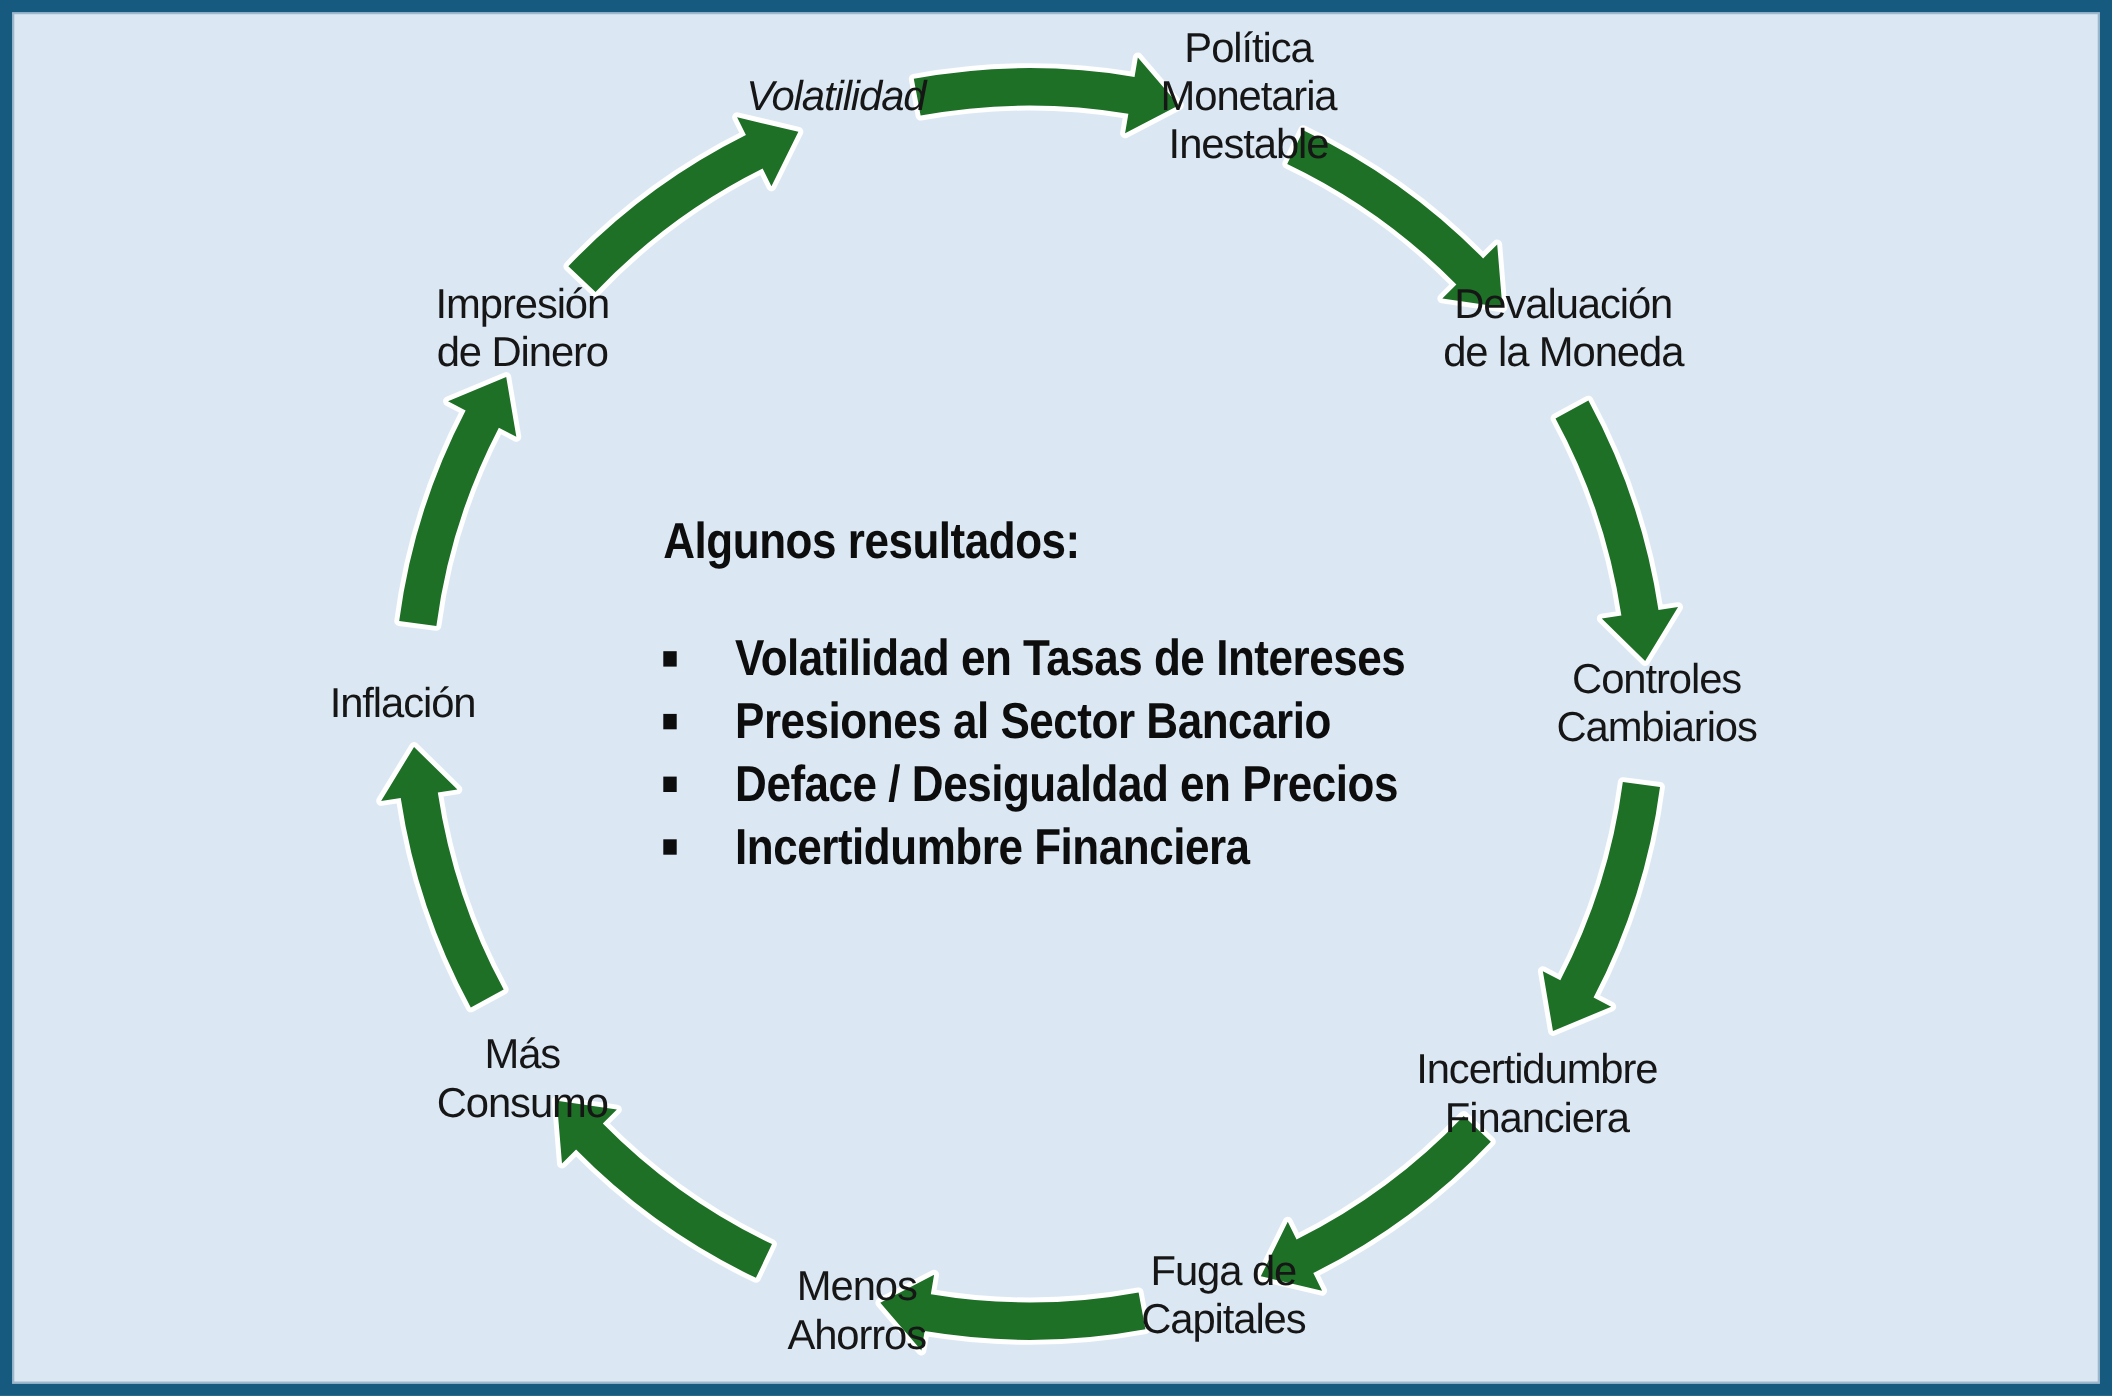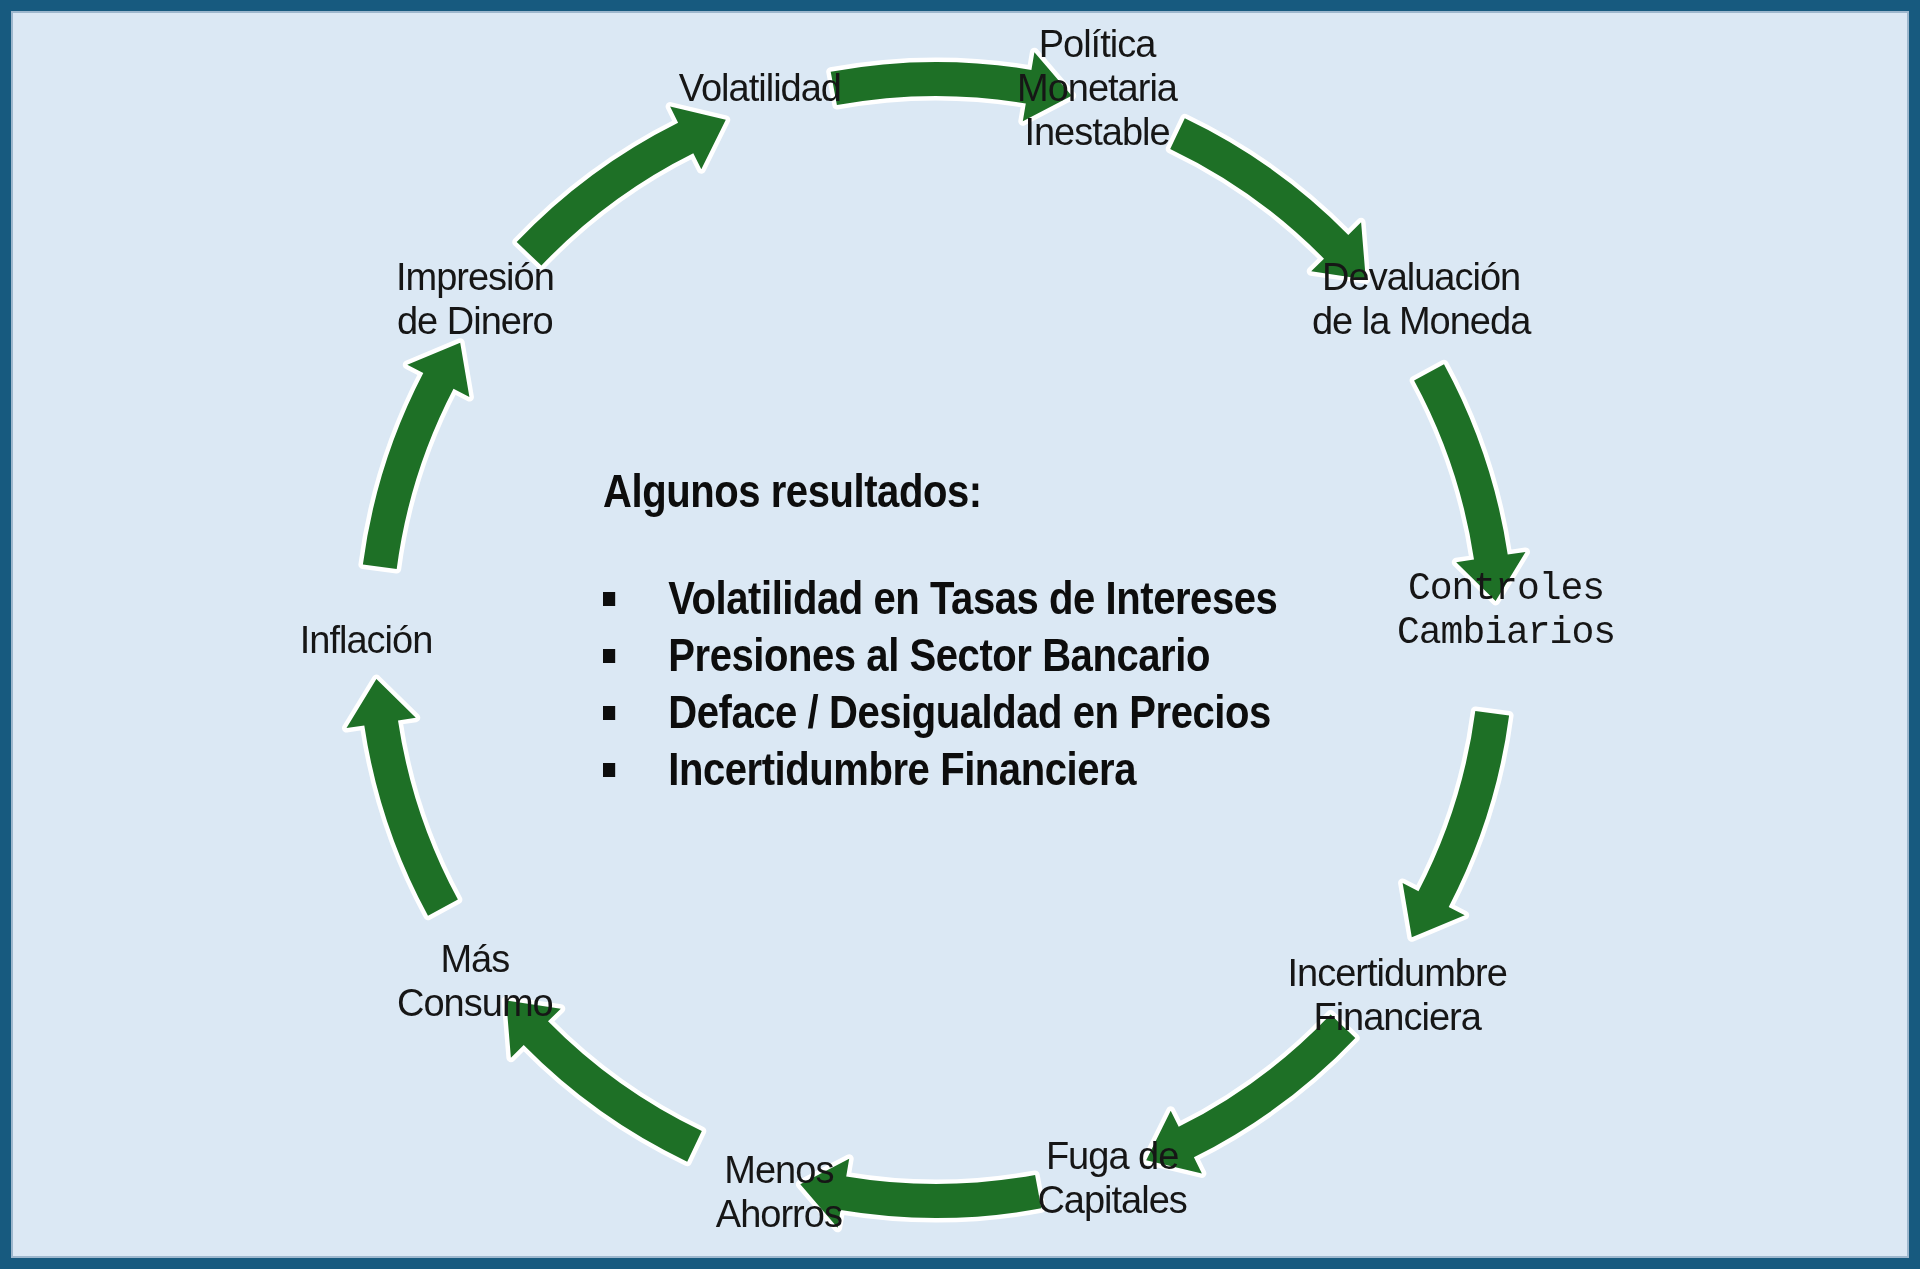--- a/index.html
+++ b/index.html
@@ -70,33 +70,33 @@
       <path d="M 1498.1 704.4 A 578 578 0 0 1 1437.7 895.9 L 1453.7 904.2 L 1400.8 926.3 L 1391.6 871.9 L 1407.5 880.2 A 544 544 0 0 0 1464.3 700.0 Z" fill="#1e7026" stroke="#ffffff" stroke-width="9" stroke-linejoin="round" paint-order="stroke"></path>
       <path d="M 1344.3 1026.9 A 578 578 0 0 1 1182.9 1146.3 L 1190.9 1162.4 L 1135.2 1149.2 L 1159.7 1099.7 L 1167.7 1115.8 A 544 544 0 0 0 1319.6 1003.5 Z" fill="#1e7026" stroke="#ffffff" stroke-width="9" stroke-linejoin="round" paint-order="stroke"></path>
       <path d="M 1030.3 1197.3 A 578 578 0 0 1 829.6 1199.1 L 826.6 1216.8 L 789.3 1173.3 L 838.2 1147.8 L 835.2 1165.5 A 544 544 0 0 0 1024.1 1163.9 Z" fill="#1e7026" stroke="#ffffff" stroke-width="9" stroke-linejoin="round" paint-order="stroke"></path>
       <path d="M 676.2 1150.7 A 578 578 0 0 1 512.7 1034.1 L 499.9 1046.7 L 495.2 989.6 L 549.8 997.7 L 537.0 1010.3 A 544 544 0 0 0 690.8 1120.0 Z" fill="#1e7026" stroke="#ffffff" stroke-width="9" stroke-linejoin="round" paint-order="stroke"></path>
       <path d="M 417.0 904.8 A 578 578 0 0 1 353.3 714.4 L 335.5 717.1 L 365.4 668.1 L 404.8 706.7 L 387.0 709.4 A 544 544 0 0 0 446.9 888.6 Z" fill="#1e7026" stroke="#ffffff" stroke-width="9" stroke-linejoin="round" paint-order="stroke"></path>
       <path d="M 351.9 553.6 A 578 578 0 0 1 412.3 362.1 L 396.3 353.8 L 449.2 331.7 L 458.4 386.1 L 442.5 377.8 A 544 544 0 0 0 385.7 558.0 Z" fill="#1e7026" stroke="#ffffff" stroke-width="9" stroke-linejoin="round" paint-order="stroke"></path>
       <path d="M 505.7 231.1 A 578 578 0 0 1 667.1 111.7 L 659.1 95.6 L 714.8 108.8 L 690.3 158.3 L 682.3 142.2 A 544 544 0 0 0 530.4 254.5 Z" fill="#1e7026" stroke="#ffffff" stroke-width="9" stroke-linejoin="round" paint-order="stroke"></path>
     </svg>
 
   <div id="nodes-layer">
-      <div class="cycle-node" style="left: 748.86px; top: 77.3872px;">
+      <div class="cycle-node" style="left: 748.86px; top: 77.3872px; font-style: italic;">
         <div>Volatilidad</div>
       </div>
-      <div class="cycle-node" style="left: 1086px; top: 77.3872px; text-align: center;">
+      <div class="cycle-node" style="left: 1124px; top: 77.3872px; text-align: center;">
         <div>Política</div>
         <div>Monetaria</div>
         <div>Inestable</div>
       </div>
       <div class="cycle-node" style="left: 1386.14px; top: 288.085px; margin-left: 24px;">
         <div>Devaluación</div>
         <div>de la Moneda</div>
       </div>
-      <div class="cycle-node" style="left: 1495px; top: 600px; font-family: Liberation Mono, monospace;">
+      <div class="cycle-node" style="left: 1495px; top: 629px;">
         <div>Controles</div>
         <div>Cambiarios</div>
       </div>
       <div class="cycle-node" style="left: 1386.14px; top: 969.915px; margin-top: 14px;">
         <div>Incertidumbre</div>
         <div>Financiera</div>
       </div>
       <div class="cycle-node" style="left: 1101.14px; top: 1167px;">
         <div>Fuga de</div>
         <div>Capitales</div>

